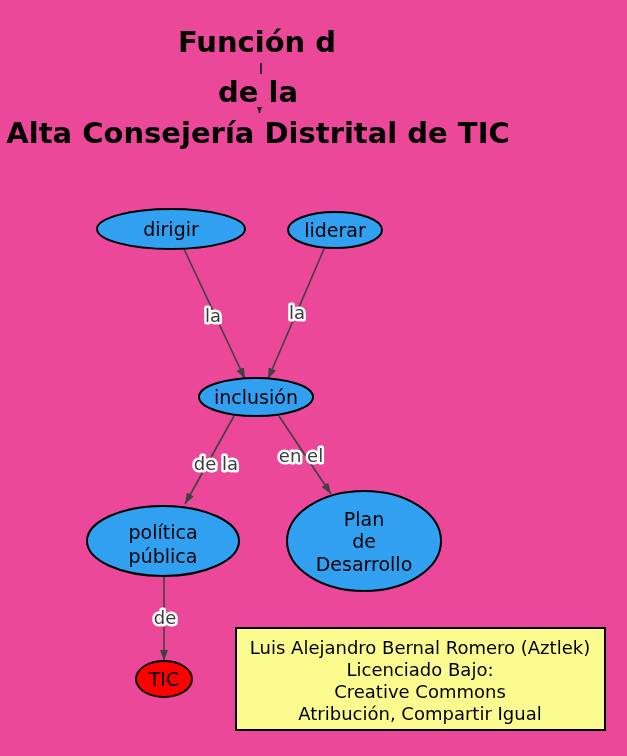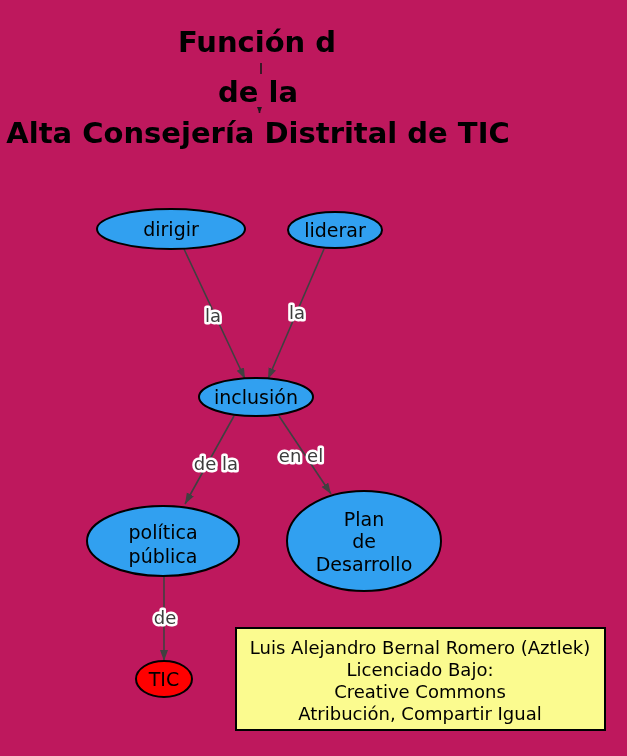--- a/index.html
+++ b/index.html
@@ -1,20 +1,20 @@
 <!DOCTYPE html>
 <html><head>
 <meta charset="utf-8">
 <style>
   html, body { margin: 0; padding: 0; background: #ffffff; }
   .page {
     position: relative;
     width: 627px;
     height: 756px;
-    background: #be185d;
+    background: #ec4899;
     font-family: "DejaVu Sans", sans-serif;
     overflow: hidden;
   }
   svg { display: block; }
 
   .title-text {
     font-family: "DejaVu Sans", sans-serif;
     font-weight: bold;
     font-size: 29px;
     fill: #000000;

